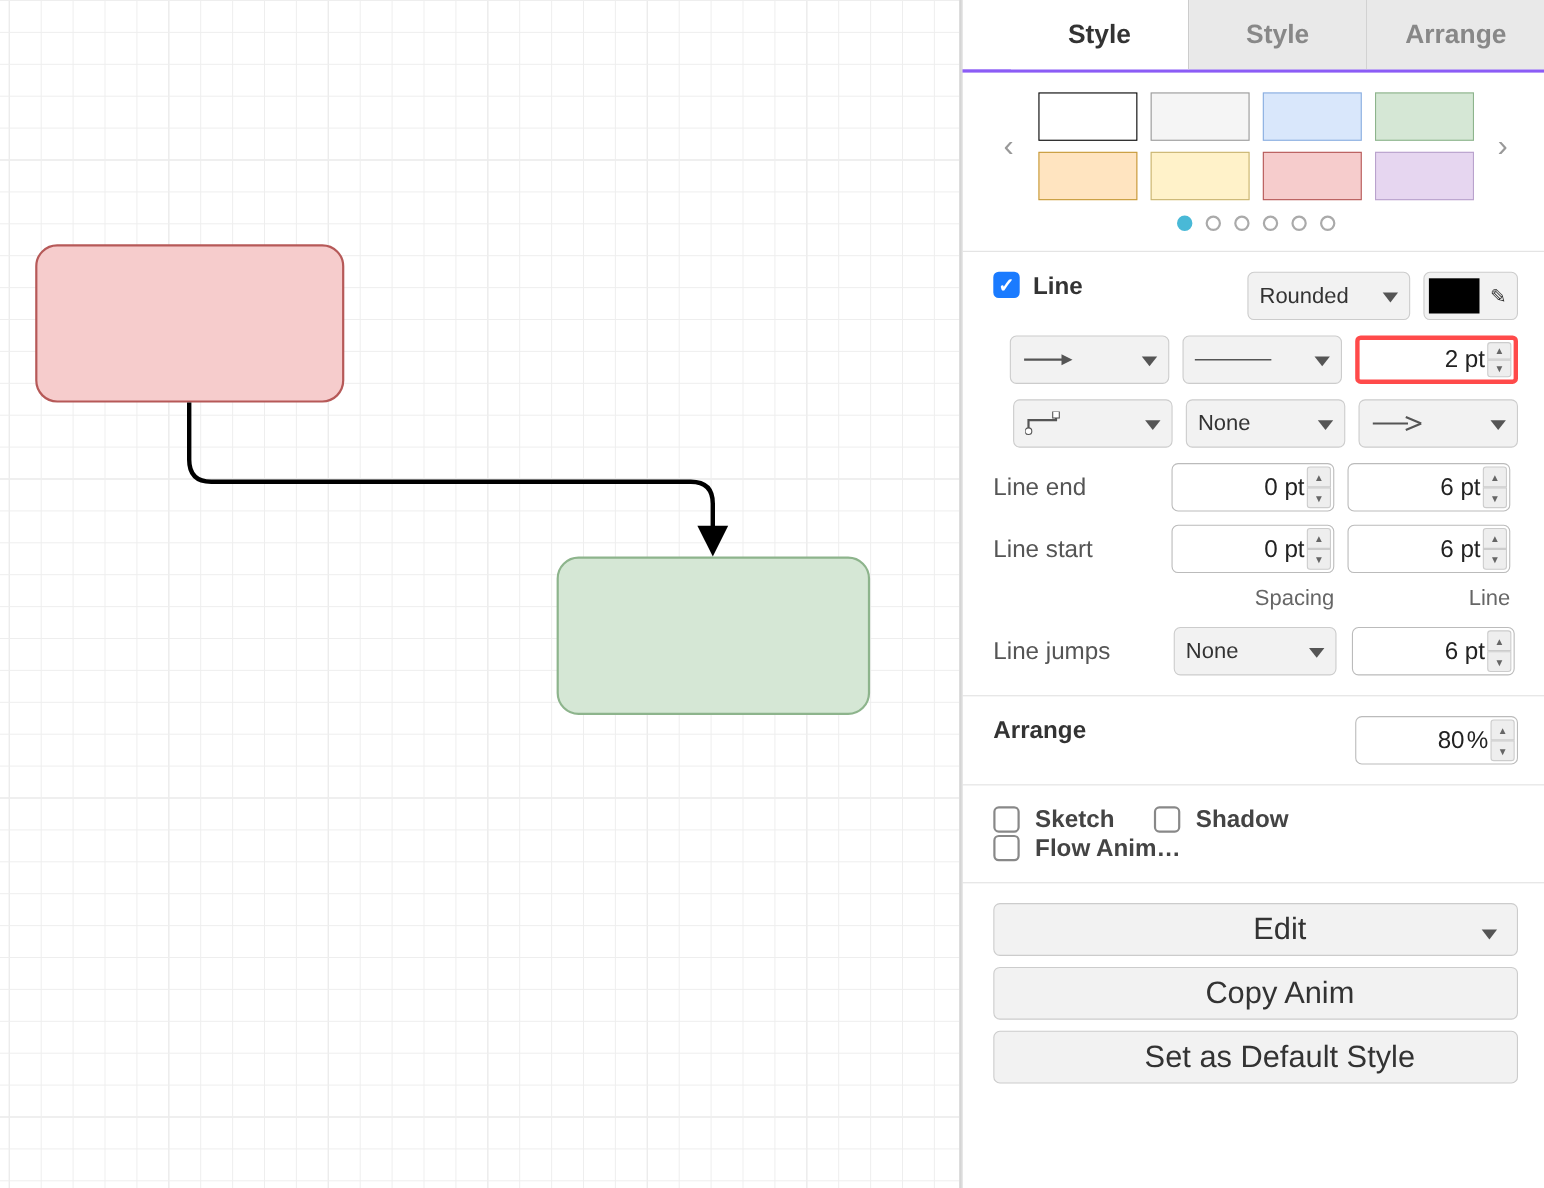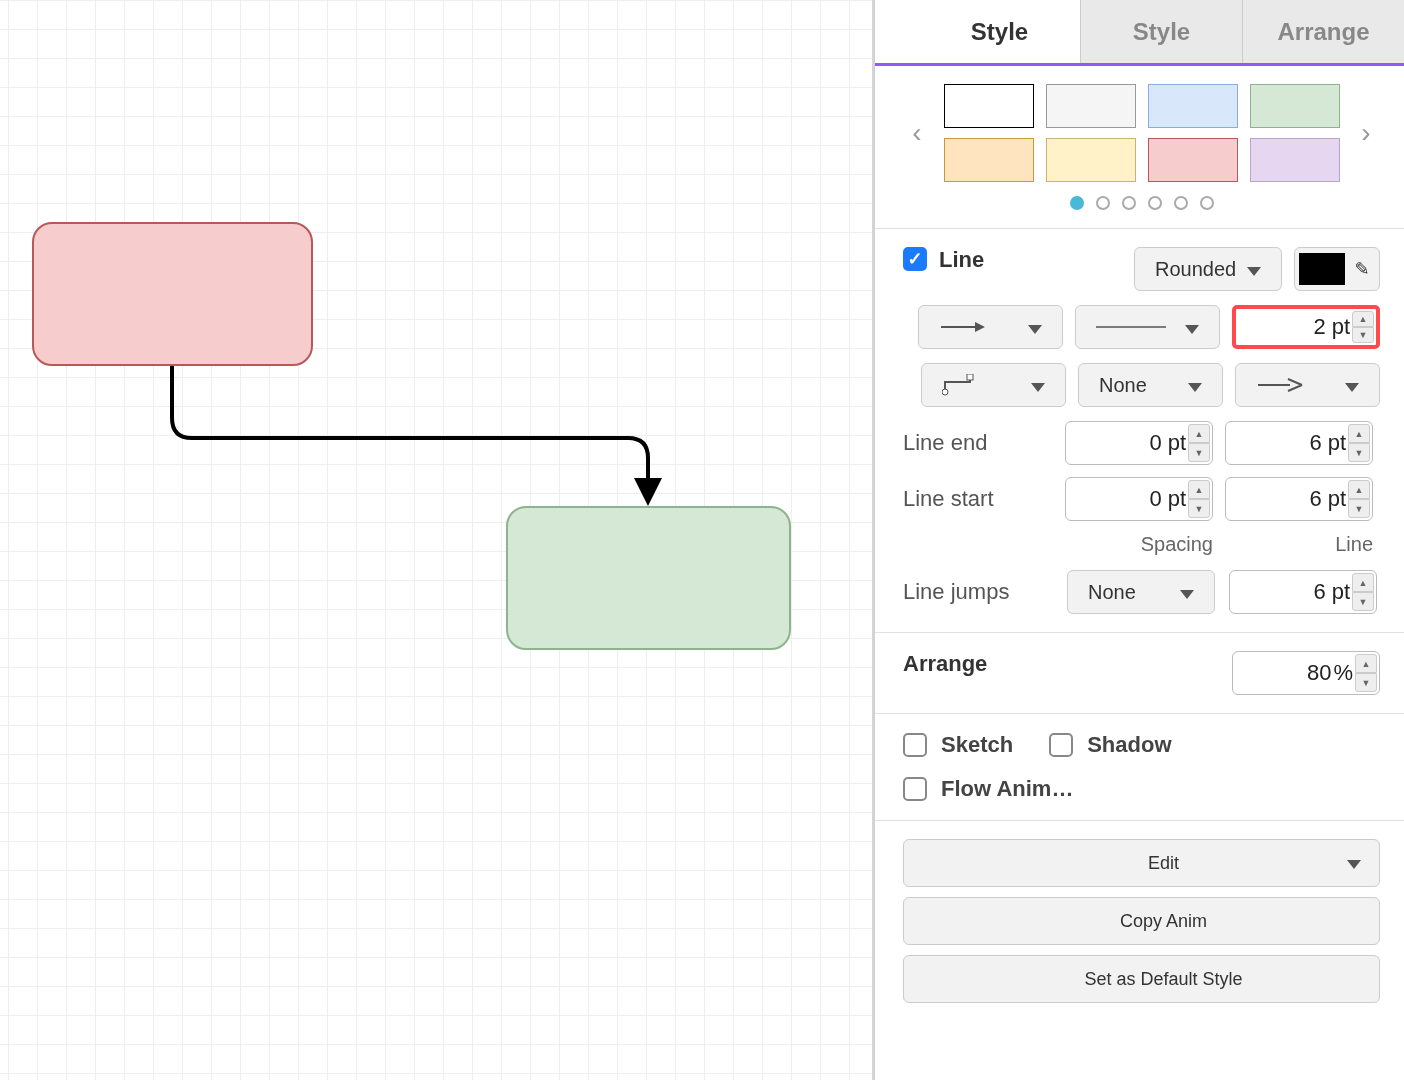--- a/index.html
+++ b/index.html
@@ -84,21 +84,21 @@
 .lbl { font-size:22px; color:#555; }
 .lbl-bold { font-weight:600; color:#333; }
 .grow { flex:1; }
 
 .chk { width:24px; height:24px; border:2.5px solid #888; border-radius:5px; display:inline-flex; align-items:center; justify-content:center; cursor:pointer; flex-shrink:0;}
 .chk.checked { background:#1a7bff; border-color:#1a7bff; }
 .chk.checked::after { content:"✓"; color:#fff; font-size:18px; font-weight:700; }
 
 .ctrl {
   height:44px; background:#f2f2f2; border:1px solid #ccc; border-radius:6px;
-  display:flex; align-items:center; padding:0 20px; font-size:20px; color:#333;
+  display:flex; align-items:center; padding:0 10px; font-size:20px; color:#333;
   cursor:pointer;
 }
 .ctrl .caret { margin-left:auto; color:#555; }
 .ctrl-w { width:148px; }
 .ctrl-w2 { width:145px; }
 .ctrl-color { width:86px; padding:4px; gap:6px; }
 .colorbox { width:46px; height:32px; background:#000; }
 .eyedrop { width:22px; text-align:center; font-size:18px; }
 
 .numbox {
@@ -113,21 +113,21 @@
 .spin div:first-child{border-radius:3px 3px 0 0;} .spin div:last-child{border-radius:0 0 3px 3px;}
 .numbox.hl { border:4px solid #ff4a4a; border-radius:5px; }
 
 .grid3 { display:grid; grid-template-columns: 150px 148px 148px; gap:14px 14px; align-items:center; }
 .grid3 .hd { font-size:20px; color:#666; text-align:right; }
 
 .two-col { display:flex; gap:90px; }
 .chk-row { display:flex; align-items:center; gap:14px; font-size:22px; font-weight:600; color:#444; }
 .wide-btn {
   width:100%; height:48px; background:#f2f2f2; border:1px solid #ccc; border-radius:6px;
-  display:flex; align-items:center; justify-content:center; font-size:18px; color:#333;
+  display:flex; align-items:center; justify-content:center; font-size:28px; color:#333;
   margin-bottom:10px; cursor:pointer; position:relative;padding-left:44px;
 }
 .wide-btn .caret { position:absolute; right:18px; }
 .caret::after{content:"";display:inline-block;width:0;height:0;border-left:7px solid transparent;border-right:7px solid transparent;border-top:9px solid #555;}
 
 svg.icn { display:block; }
 </style>
 </head>
 <body>
 
@@ -302,21 +302,21 @@
           <span class="unit" style="margin-left:2px">%</span>
         <div class="spin">
             <div>▲</div>
             <div>▼</div>
           </div>
       </div>
     </div>
   </div>
 
   <div class="section">
-    <div class="two-col" style="margin-bottom:18px;gap:36px;">
+    <div class="two-col" style="gap:36px;">
       <div class="chk-row">
           <span class="chk"></span>
           <span>Sketch</span>
         </div>
       <div class="chk-row">
           <span class="chk"></span>
           <span>Shadow</span>
         </div>
     </div>
     <div class="chk-row">

